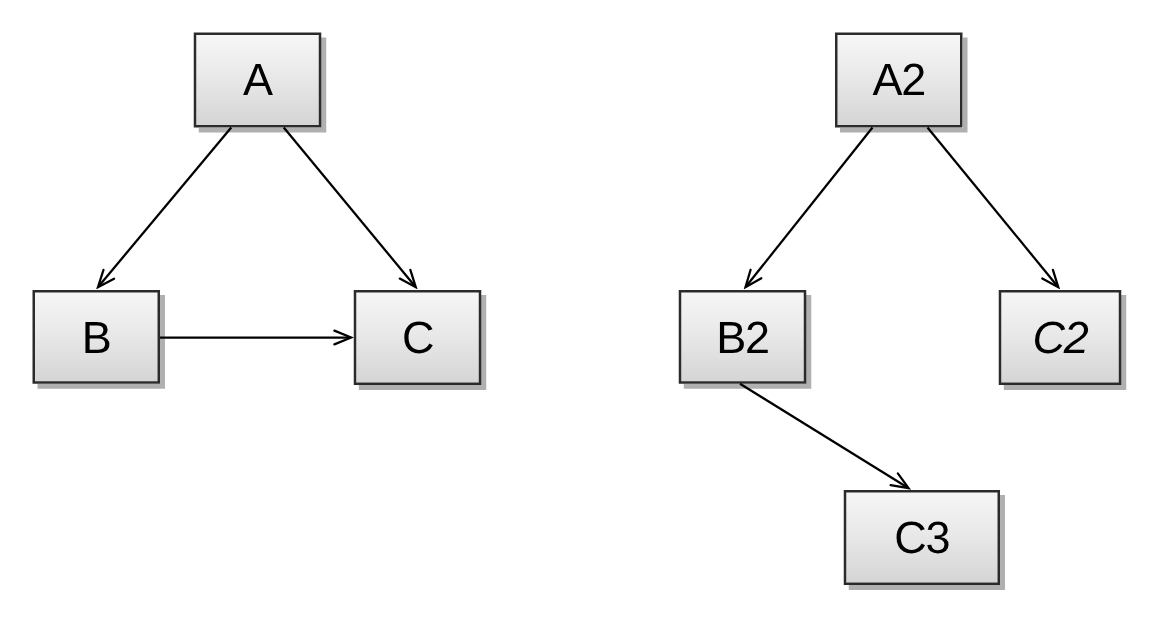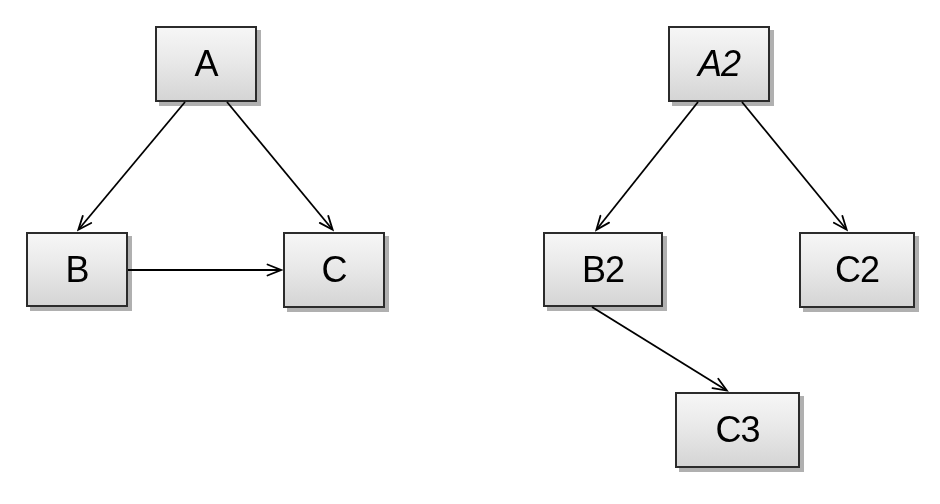--- a/index.html
+++ b/index.html
@@ -65,26 +65,26 @@
   <div id="nodes-layer">
       <div class="node" style="left: 155px; top: 26px; width: 102px; height: 76px;">
         <span class="node-label">A</span>
       </div>
       <div class="node" style="left: 26px; top: 232px; width: 102px; height: 75px;">
         <span class="node-label">B</span>
       </div>
       <div class="node" style="left: 283px; top: 232px; width: 102px; height: 76px;">
         <span class="node-label">C</span>
       </div>
-      <div class="node" style="left: 668px; top: 26px; width: 102px; height: 76px; font-style: italic;">
+      <div class="node" style="left: 668px; top: 26px; width: 102px; height: 76px;">
         <span class="node-label">A2</span>
       </div>
-      <div class="node" style="left: 543px; top: 232px; width: 120px; height: 75px;">
+      <div class="node" style="left: 543px; top: 232px; width: 102px; height: 75px;">
         <span class="node-label">B2</span>
       </div>
-      <div class="node" style="left: 799px; top: 232px; width: 116px; height: 76px;">
+      <div class="node" style="left: 799px; top: 232px; width: 98px; height: 76px; font-style: italic;">
         <span class="node-label">C2</span>
       </div>
       <div class="node" style="left: 675px; top: 392px; width: 125px; height: 76px;">
         <span class="node-label">C3</span>
       </div>
     </div>
 </div>
 
 </body></html>

